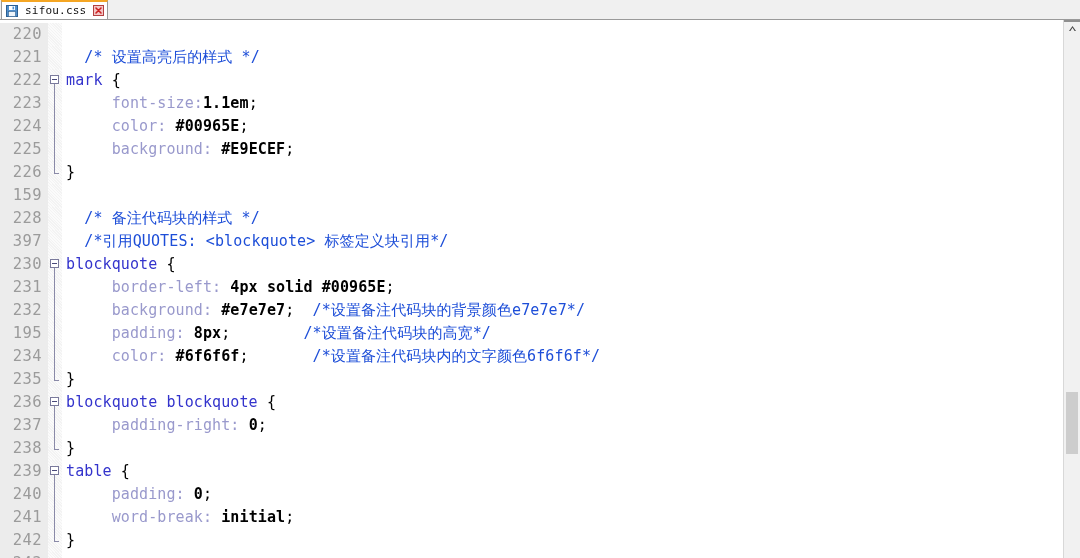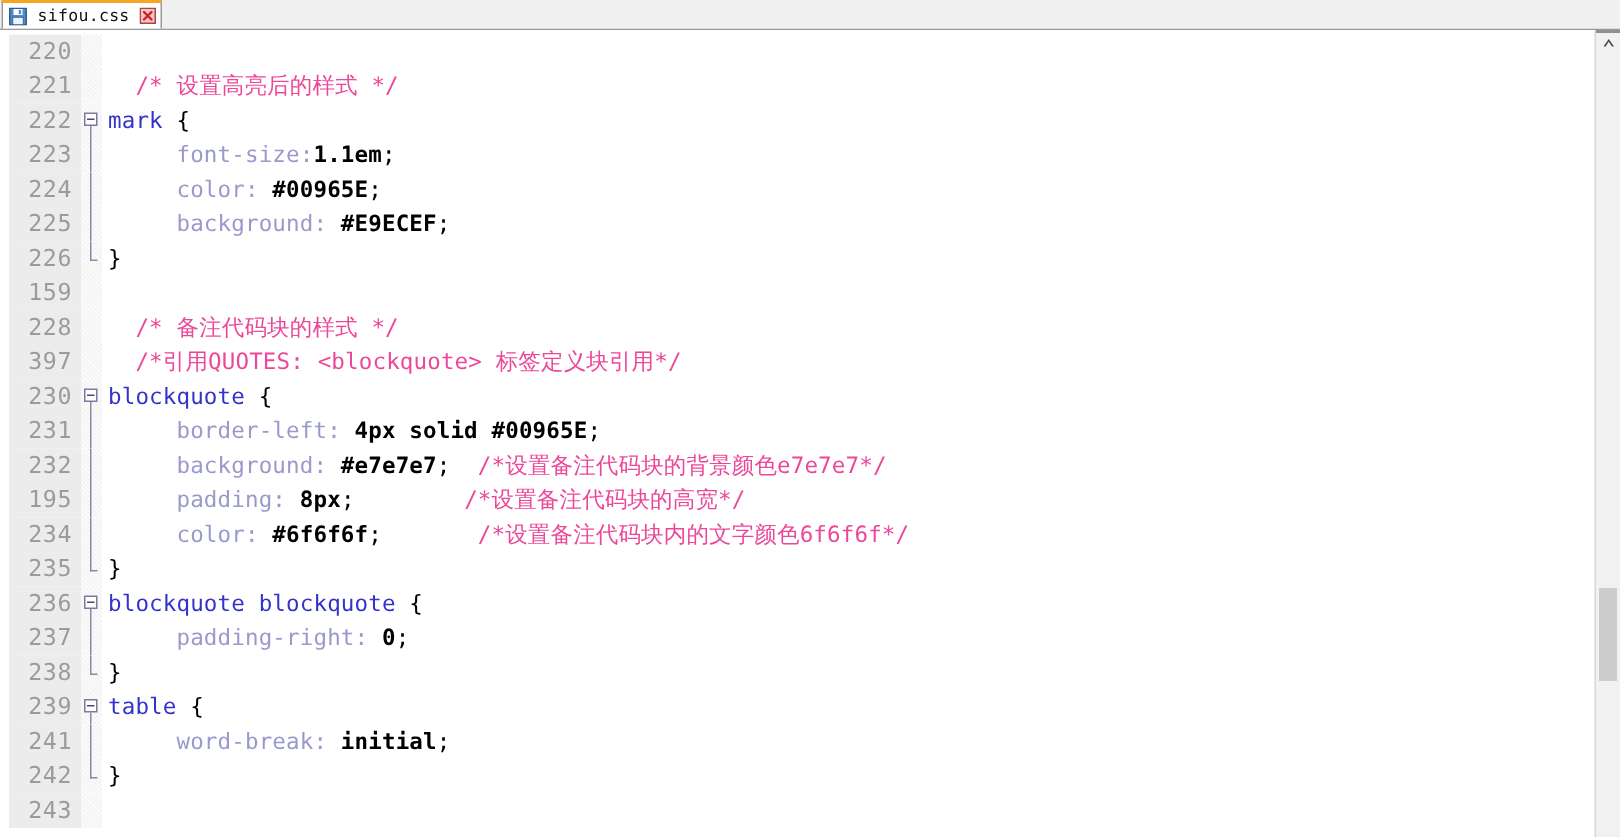--- a/index.html
+++ b/index.html
@@ -74,21 +74,20 @@
     background: #f0f0f0;
   }
 
   
   .editor-body {
     position: relative;
     height: 539px;
     display: flex;
     background: #ffffff;
     box-sizing: border-box;
-    padding-left: 6px;
   }
 
   .code-viewport {
     position: relative;
     flex: 1 1 auto;
     height: 100%;
     overflow: hidden;
     background: #ffffff;
   }
 
@@ -187,21 +186,21 @@
     font-size: 15px;
     line-height: 23px;
     color: #000000;
     padding-left: 4px;
     white-space: pre;
     box-sizing: border-box;
     letter-spacing: 0.1px;
   }
 
   
-  .tok-comment  { color: #ec4899; }
+  .tok-comment  { color: #1d4ed8; }
   .tok-selector { color: #3333cc; }
   .tok-prop     { color: #9999cc; }
   .tok-value    { color: #000000; font-weight: bold; }
   .tok-punct    { color: #000000; }
 
   
   .scrollbar {
     flex: 0 0 17px;
     height: 100%;
     position: relative;
@@ -274,20 +273,21 @@
           <div class="code-line"><div class="gutter">230</div><div class="fold-col"><div class="fold-line from-box"></div><div class="fold-box"></div></div><div class="code-text"><span class="tok-selector">blockquote</span><span class="tok-punct"> {</span></div></div>
           <div class="code-line"><div class="gutter">231</div><div class="fold-col"><div class="fold-line"></div></div><div class="code-text"><span class="tok-prop">     border-left: </span><span class="tok-value">4px solid #00965E</span><span class="tok-punct">;</span></div></div>
           <div class="code-line"><div class="gutter">232</div><div class="fold-col"><div class="fold-line"></div></div><div class="code-text"><span class="tok-prop">     background: </span><span class="tok-value">#e7e7e7</span><span class="tok-punct">;  </span><span class="tok-comment">/*设置备注代码块的背景颜色e7e7e7*/</span></div></div>
           <div class="code-line"><div class="gutter">195</div><div class="fold-col"><div class="fold-line"></div></div><div class="code-text"><span class="tok-prop">     padding: </span><span class="tok-value">8px</span><span class="tok-punct">;        </span><span class="tok-comment">/*设置备注代码块的高宽*/</span></div></div>
           <div class="code-line"><div class="gutter">234</div><div class="fold-col"><div class="fold-line"></div></div><div class="code-text"><span class="tok-prop">     color: </span><span class="tok-value">#6f6f6f</span><span class="tok-punct">;       </span><span class="tok-comment">/*设置备注代码块内的文字颜色6f6f6f*/</span></div></div>
           <div class="code-line"><div class="gutter">235</div><div class="fold-col"><div class="fold-end"></div></div><div class="code-text"><span class="tok-punct">}</span></div></div>
           <div class="code-line"><div class="gutter">236</div><div class="fold-col"><div class="fold-line from-box"></div><div class="fold-box"></div></div><div class="code-text"><span class="tok-selector">blockquote blockquote</span><span class="tok-punct"> {</span></div></div>
           <div class="code-line"><div class="gutter">237</div><div class="fold-col"><div class="fold-line"></div></div><div class="code-text"><span class="tok-prop">     padding-right: </span><span class="tok-value">0</span><span class="tok-punct">;</span></div></div>
           <div class="code-line"><div class="gutter">238</div><div class="fold-col"><div class="fold-end"></div></div><div class="code-text"><span class="tok-punct">}</span></div></div>
           <div class="code-line"><div class="gutter">239</div><div class="fold-col"><div class="fold-line from-box"></div><div class="fold-box"></div></div><div class="code-text"><span class="tok-selector">table</span><span class="tok-punct"> {</span></div></div>
+          <div class="code-line"><div class="gutter">240</div><div class="fold-col"><div class="fold-line"></div></div><div class="code-text"><span class="tok-prop">     padding: </span><span class="tok-value">0</span><span class="tok-punct">;</span></div></div>
           <div class="code-line"><div class="gutter">241</div><div class="fold-col"><div class="fold-line"></div></div><div class="code-text"><span class="tok-prop">     word-break: </span><span class="tok-value">initial</span><span class="tok-punct">;</span></div></div>
           <div class="code-line"><div class="gutter">242</div><div class="fold-col"><div class="fold-end"></div></div><div class="code-text"><span class="tok-punct">}</span></div></div>
           <div class="code-line"><div class="gutter">243</div><div class="fold-col"></div><div class="code-text"></div></div>
         </div>
     </div>
 
     <div class="scrollbar">
       <div class="sb-top-cap"></div>
       <div class="sb-arrow up">
         <svg width="9" height="7" viewBox="0 0 9 7">

